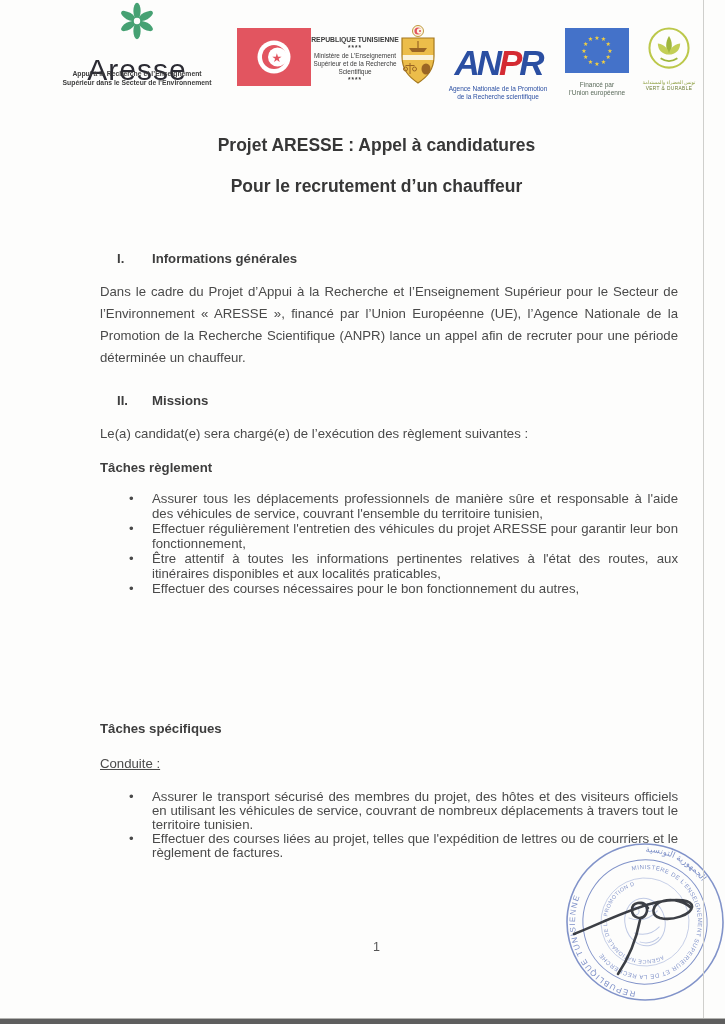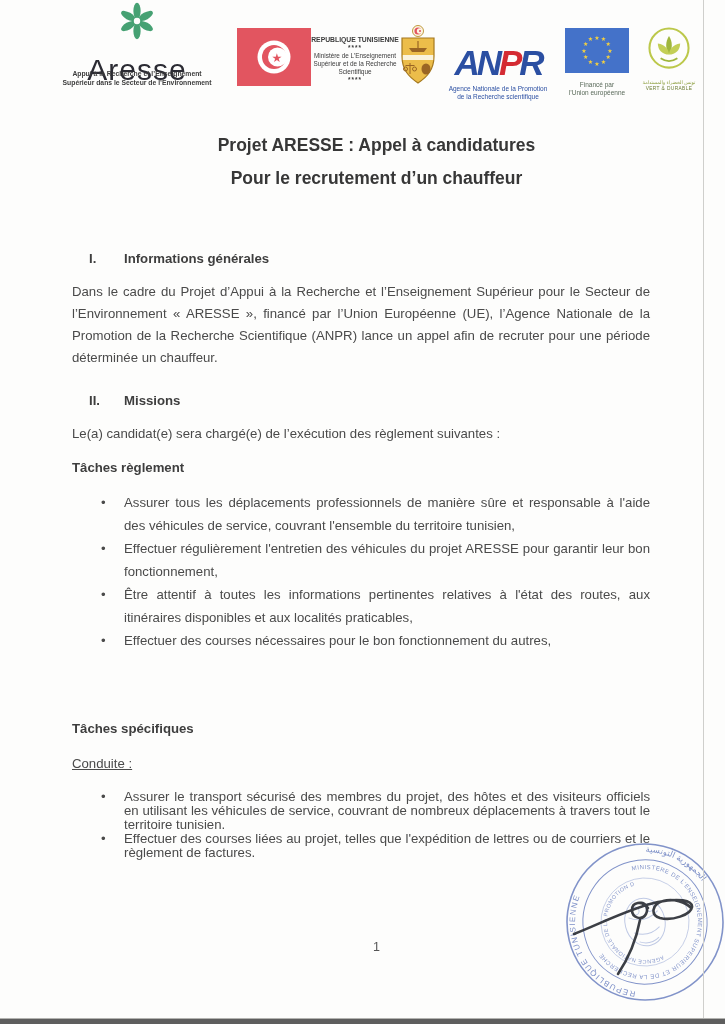--- a/index.html
+++ b/index.html
@@ -39,44 +39,44 @@
   .eu-caption { margin-top:4px; font-size:6.5px; line-height:8px; color:#5a6a5a; }
 
   #logo-green { left:636px; top:24px; width:66px; }
   .green-caption { margin-top:2px; font-size:4.8px; line-height:6px; color:#8d9f3f; }
   .green-caption .l2 { color:#6c7d33; letter-spacing:0.4px; }
 
   
   #titles { position:absolute; left:88px; top:133px; width:577px; text-align:center;
             font-size:17.5px; font-weight:bold; color:#373737; }
   #title-line1 { line-height:24px; }
-  #title-line2 { line-height:24px; margin-top:9px; }
-
-  
-  .abs { position:absolute; left:72px; width:578px; }
+  #title-line2 { line-height:24px; margin-top:17px; }
+
+  
+  .abs { position:absolute; left:100px; width:578px; }
   .sec-heading { font-size:13.2px; font-weight:bold; color:#3e3e3e; line-height:22px; }
   .h-num { display:inline-block; margin-left:17px; width:35px; }
   .body-text { font-size:13.2px; line-height:22px; color:#4a4a4a; }
   .justify { text-align:justify; }
   .bold-sub { font-size:13.2px; font-weight:bold; color:#3e3e3e; line-height:22px; }
   .underline-sub { font-size:13.2px; color:#4a4a4a; text-decoration:underline; line-height:22px; }
 
   #sec1-heading { top:248px; }
   #sec1-para    { top:281px; }
   #sec2-heading { top:390px; }
   #sec2-intro   { top:423px; }
   #taches-generales { top:457px; }
   #ul-general   { top:491px; }
   #taches-specifiques { top:718px; }
   #conduite-title { top:753px; }
   #ul-conduite  { top:790px; }
 
   ul.doc-list { list-style:none; }
   ul.doc-list li { position:relative; padding-left:52px; text-align:justify; font-size:13.2px; color:#4a4a4a; }
-  #ul-general li { line-height:23px; }
+  #ul-general li { line-height:15px; }
   #ul-conduite li { line-height:14px; }
   ul.doc-list li::before { content:"•"; position:absolute; left:29px; top:0; color:#4a4a4a; }
 
   #page-number { position:absolute; left:88px; top:940px; width:577px; text-align:center;
                  font-size:12.5px; color:#555; }
 
   
   #stamp { position:absolute; left:560px; top:836px; }
 </style>
 </head>

